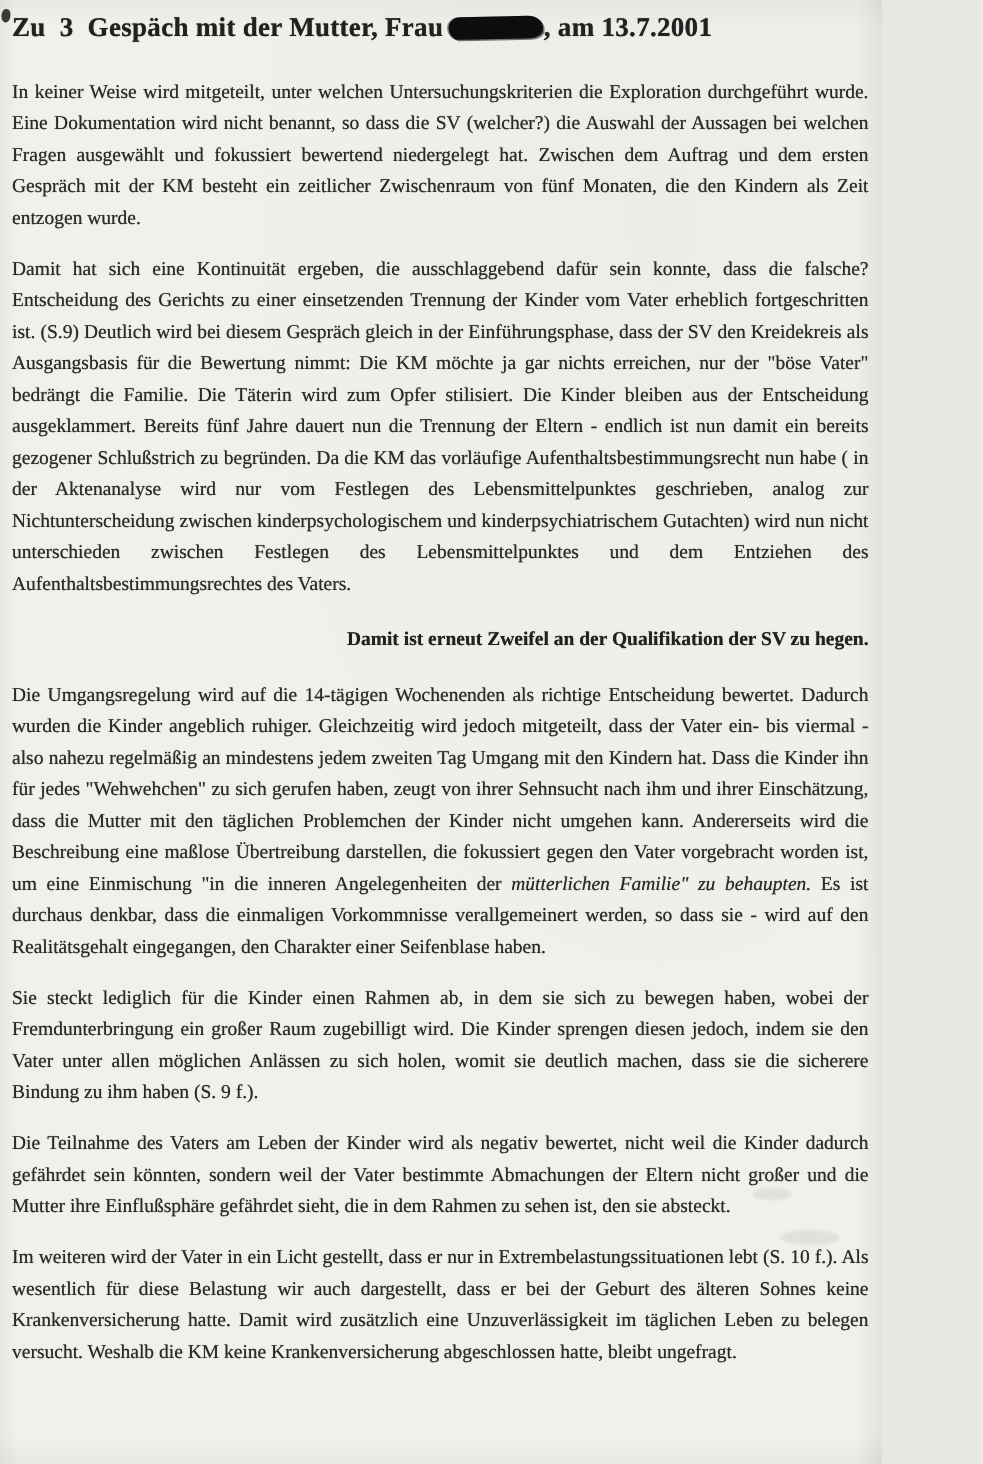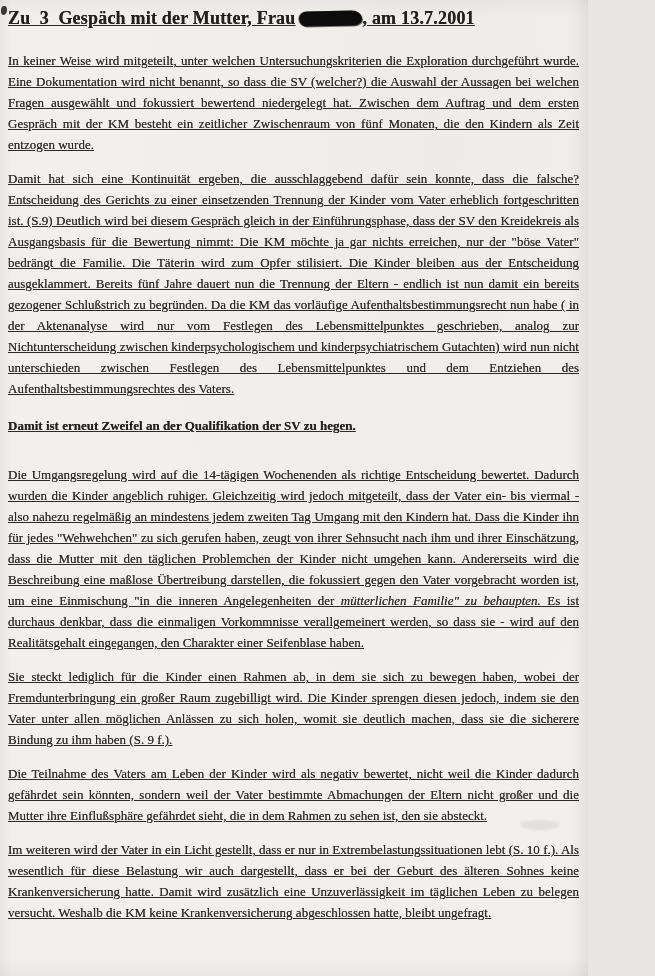--- a/index.html
+++ b/index.html
@@ -18,21 +18,20 @@
     height: 976px;
     box-sizing: border-box;
     padding: 6px 9px 0 8px;
     background:
       radial-gradient(ellipse at 75% 15%, rgba(0,0,0,0.015), rgba(0,0,0,0) 55%),
       linear-gradient(90deg, rgba(0,0,0,0.04) 0, rgba(0,0,0,0) 2%, rgba(0,0,0,0) 97%, rgba(0,0,0,0.06) 100%),
       linear-gradient(180deg, rgba(0,0,0,0.03) 0, rgba(0,0,0,0) 2%, rgba(0,0,0,0) 98%, rgba(0,0,0,0.04) 100%),
       #f1f0ed;
     font-family: "Liberation Serif", "DejaVu Serif", serif;
     color: #2b2a27;
-    text-decoration: underline;
   }
   .title {
     margin: 2px 0 21px 0;
     font-size: 18px;
     font-weight: bold;
     letter-spacing: 0.2px;
     white-space: pre-wrap;
     color: #22211f;
     text-shadow: 0 0 0.6px rgba(34,33,31,0.8);
   }
@@ -49,23 +48,23 @@
   }
   .content p {
     margin: 0 0 13px 0;
     font-size: 13px;
     line-height: 21px;
     text-align: justify;
     text-shadow: 0 0 0.5px rgba(43,42,39,0.75);
   }
   .content p.bold {
     font-weight: bold;
-    text-align: left;
+    text-align: right;
     margin-top: 16px;
-    margin-bottom: 28px;
+    margin-bottom: 16px;
     color: #22211f;
   }
   .content p em {
     font-style: italic;
   }
   .artifact-dot {
     position: absolute;
     left: 1px;
     top: 6px;
     width: 6px;

